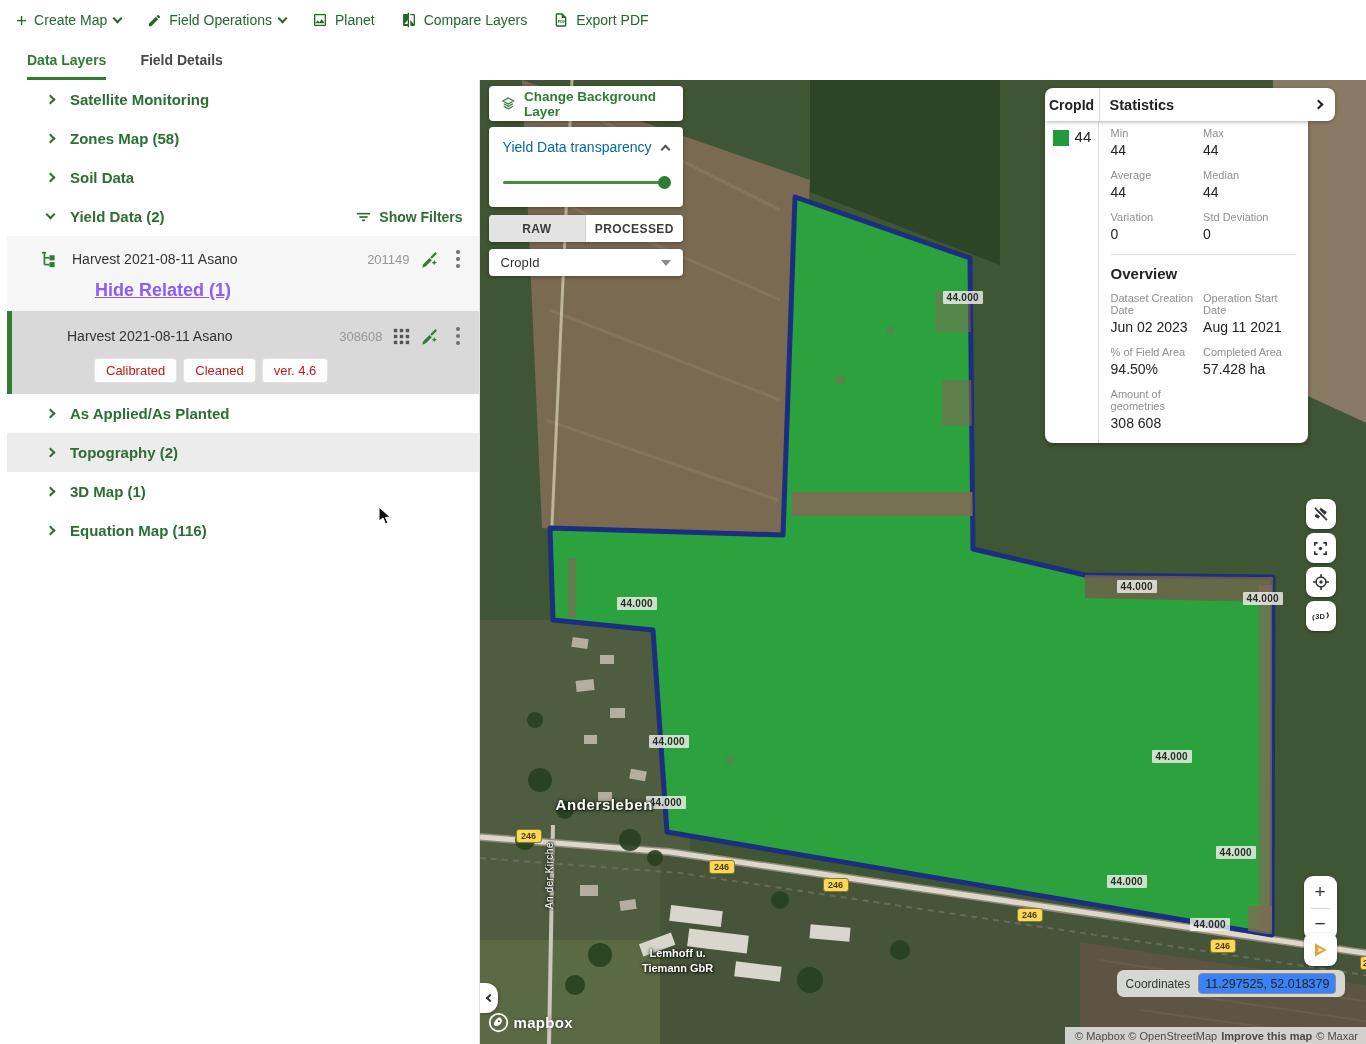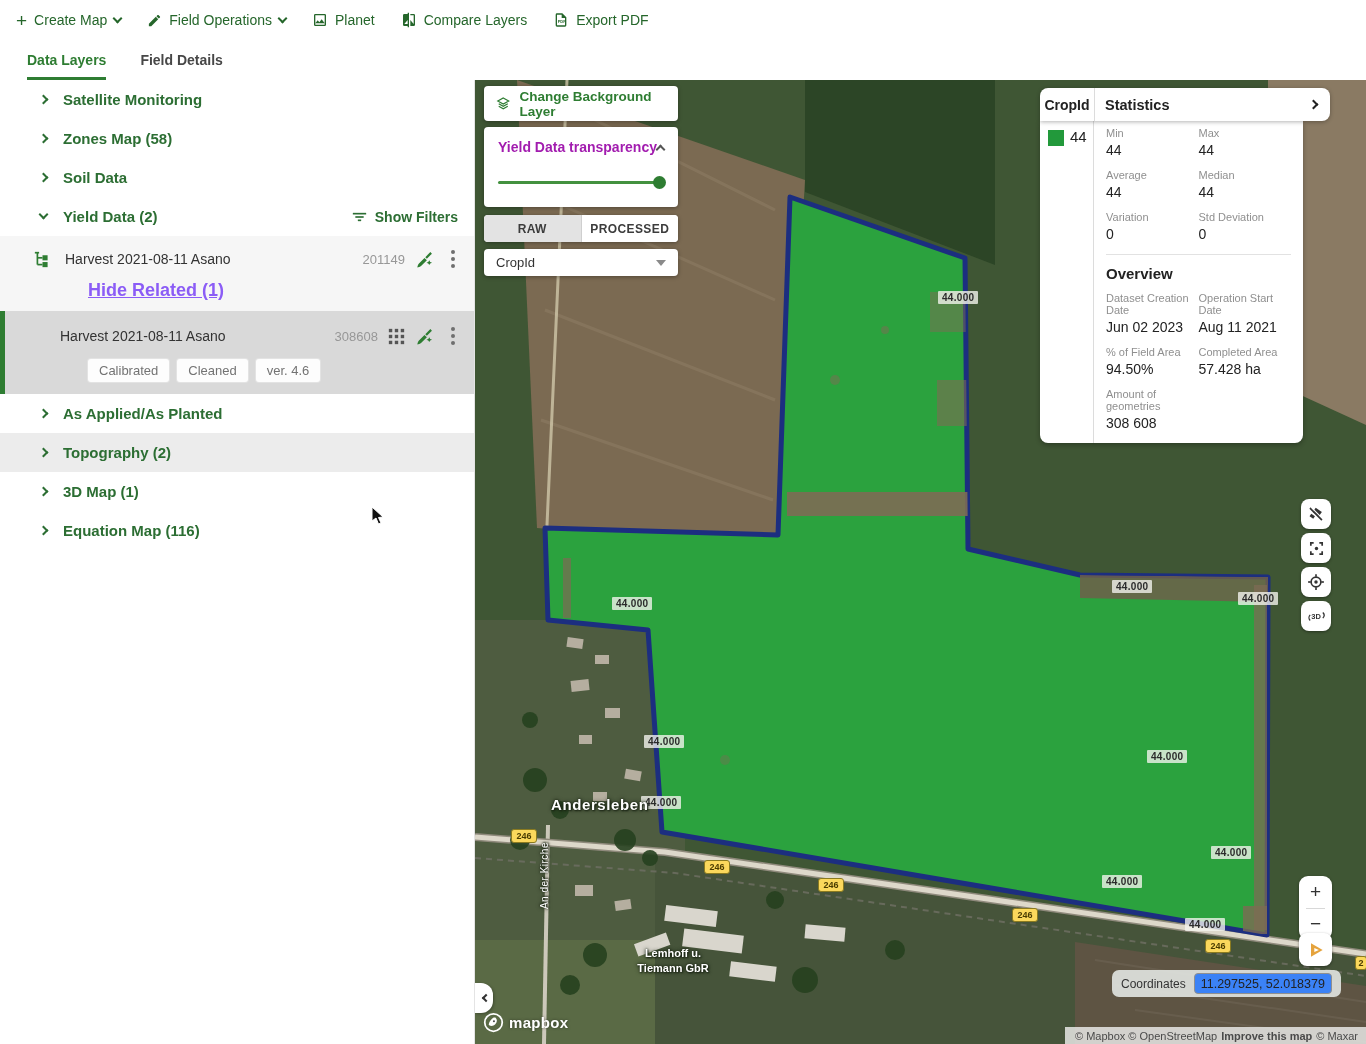--- a/index.html
+++ b/index.html
@@ -18,21 +18,21 @@
   .chev.gray { border-color:#555; }
   .chev.left { transform:rotate(135deg); }
 
   
   .tabs { height:40px; display:flex; align-items:stretch; gap:34px; padding:0 27px; background:#fff; }
   .tab { display:flex; align-items:center; font-size:14px; font-weight:600; color:#474747; cursor:pointer; position:relative; }
   .tab.active { color:#2e7d32; }
   .tab.active::after { content:""; position:absolute; left:0; right:0; bottom:0; height:3px; background:#2e7d32; }
 
   
-  .content { display:flex; height:964px; }
+  .content { display:flex; height:964px;margin-left:7px; }
   .sidebar { width:475px; background:#fff; position:relative; border-right:1px solid #e4e4e4; }
   .map { position:relative; width:891px; height:964px; overflow:hidden; background:#3f5634; }
 
   
   .section-row { height:39px; display:flex; align-items:center; gap:16px; padding:0 16px 0 40px; cursor:pointer; }
   .section-row .chev { border-color:#2c6e33; }
   .section-label { color:#2c6e33; font-size:15px; font-weight:600; }
   .section-row.hover { background:#ececec; }
   .spacer { flex:1; }
   .show-filters { display:flex; align-items:center; gap:8px; color:#2c6e33; font-size:14px; font-weight:600; cursor:pointer; }
@@ -42,41 +42,41 @@
   .tree-ic { margin-left:-26px; margin-right:4px; }
   .ytitle { font-size:14px; color:#333; }
   .ycount { margin-left:auto; color:#979797; font-size:13px; }
   .yicon { cursor:pointer; display:flex; align-items:center; }
   .kebab { width:18px; display:flex; flex-direction:column; align-items:center; gap:3px; cursor:pointer; }
   .kebab i { width:4px; height:4px; border-radius:50%; background:#6f6f6f; }
   .hide-rel { margin:6px 0 0 88px; display:inline-block; color:#8b5cf6; font-size:18px; font-weight:700; text-decoration:underline; cursor:pointer; }
   .yitem2 { background:#d9d9d9; border-left:5px solid #2e7d32; padding:10px 0 12px 0; }
   .yitem2 .yrow { padding-left:55px; }
   .chips { display:flex; gap:8px; margin:8px 0 0 83px; }
-  .chip { background:#fdfdfd; border-radius:3px; padding:4px 11px; font-size:13px; color:#737373; box-shadow:0 0 0 1px #e3e3e3; }
+  .chip { background:#fdfdfd; border-radius:3px; padding:4px 11px; font-size:13px; color:#b91c1c; box-shadow:0 0 0 1px #e3e3e3; }
 
   .cursor-arrow { position:absolute; left:370px; top:426px; z-index:50; pointer-events:none; }
 
   
   .map svg.base { position:absolute; left:0; top:0; }
   .map-label { position:absolute; color:#fff; text-shadow:0 0 2px #1a2414, 0 0 4px #1a2414, 1px 1px 2px #1a2414; }
   .place { font-size:15px; font-weight:700; letter-spacing:.6px; }
   .street { font-size:10px; writing-mode:vertical-rl; transform:rotate(180deg); letter-spacing:.5px; }
   .farm { font-size:11px; font-weight:700; text-align:center; line-height:1.35; }
   .ychip { position:absolute; background:rgba(245,245,240,.78); color:#2b2b2b; font-size:10px; font-weight:600;
            padding:1px 4px; border-radius:1px; letter-spacing:.3px; }
   .shield { position:absolute; width:26px; height:14px; background:#fbd85c; border:1px solid #8a7a20; border-radius:3px;
             color:#4a3c00; font-size:9px; font-weight:700; display:flex; align-items:center; justify-content:center; }
 
   
   .card { position:absolute; background:#fff; border-radius:4px; box-shadow:0 1px 4px rgba(0,0,0,.35); }
   .change-bg { left:9px; top:6px; width:194px; height:35px; display:flex; align-items:center; gap:9px; padding:0 12px;
                color:#2e7d32; font-size:13.5px; font-weight:600; cursor:pointer; }
   .transp { left:9px; top:47px; width:194px; height:80px; padding:12px 14px; }
-  .transp-head { display:flex; align-items:center; justify-content:space-between; color:#a21caf; font-size:14px; font-weight:700; }
+  .transp-head { display:flex; align-items:center; justify-content:space-between; color:#0369a1; font-size:14px; font-weight:400; }
   .slider { position:relative; margin-top:26px; height:3px; background:#43913f; border-radius:2px; cursor:pointer; }
   .slider .thumb { position:absolute; right:-2px; top:-5px; width:13px; height:13px; border-radius:50%; background:#2e7d32; }
   .seg { left:9px; top:135px; width:194px; height:27px; display:flex; overflow:hidden; }
   .seg button { flex:1; border:none; font-family:inherit; font-size:12px; font-weight:700; letter-spacing:.4px; color:#3c3c3c; cursor:pointer; }
   .seg .raw { background:#e3e3e3; border-right:1px solid #cfcfcf; }
   .seg .proc { background:#fff; }
   .layer-select { left:9px; top:169px; width:194px; height:27px; display:flex; align-items:center; justify-content:space-between;
                   padding:0 12px; font-size:13px; color:#333; cursor:pointer; }
   .caret { width:0; height:0; border-left:5px solid transparent; border-right:5px solid transparent; border-top:6px solid #8a8a8a; }
 

